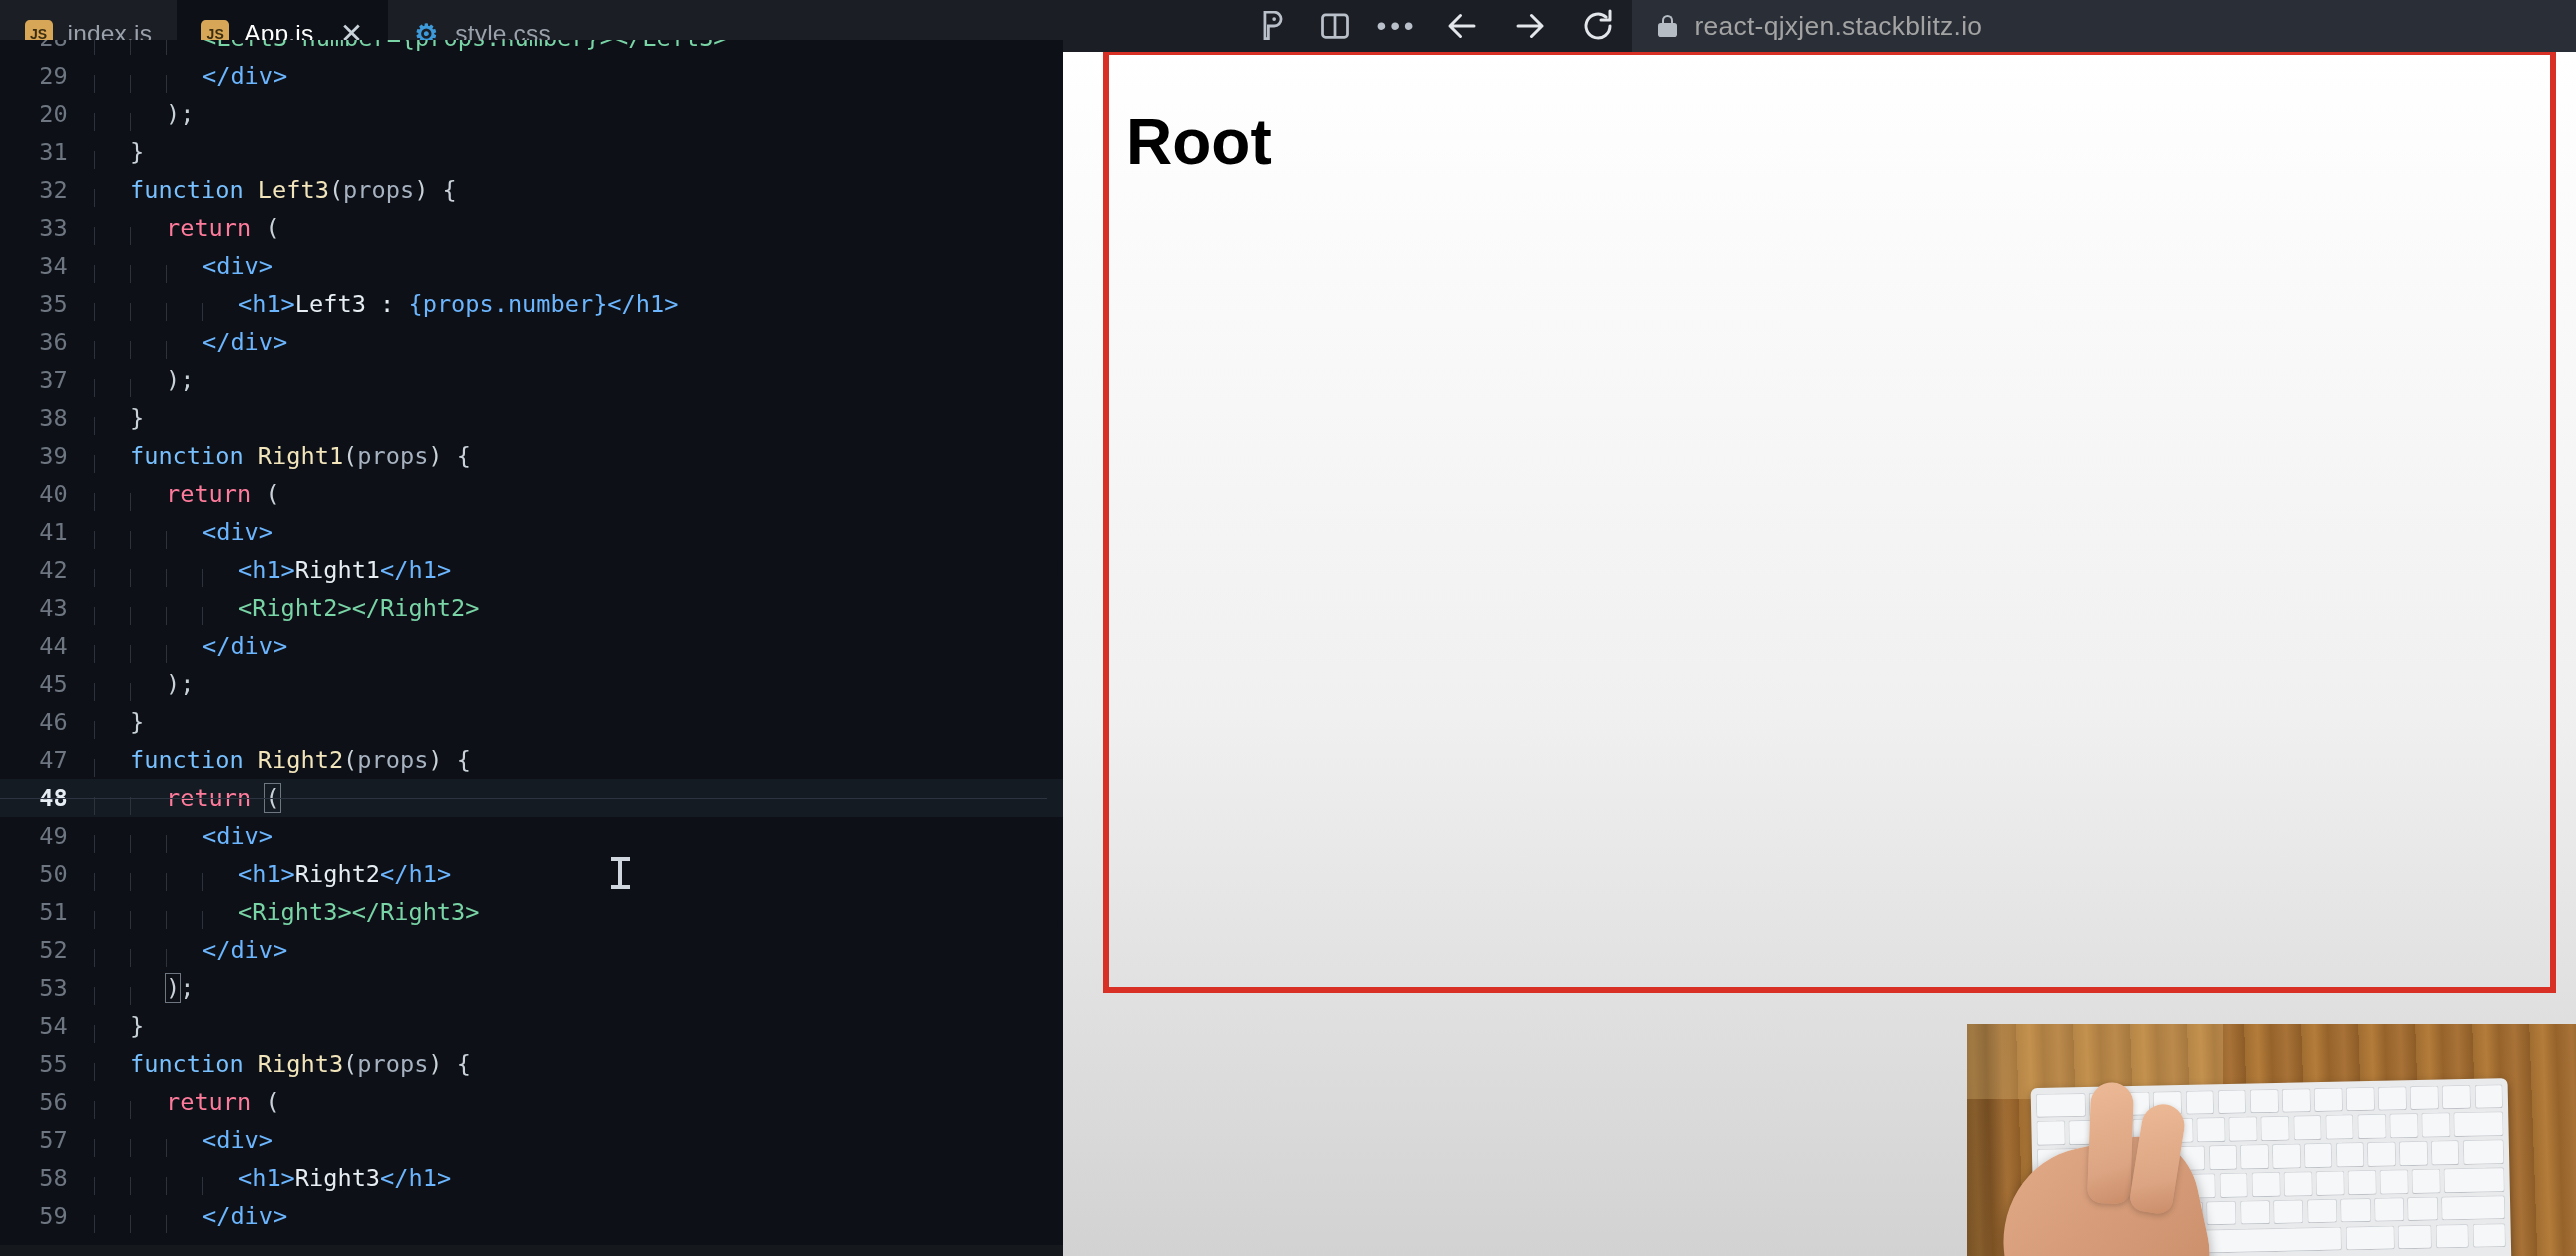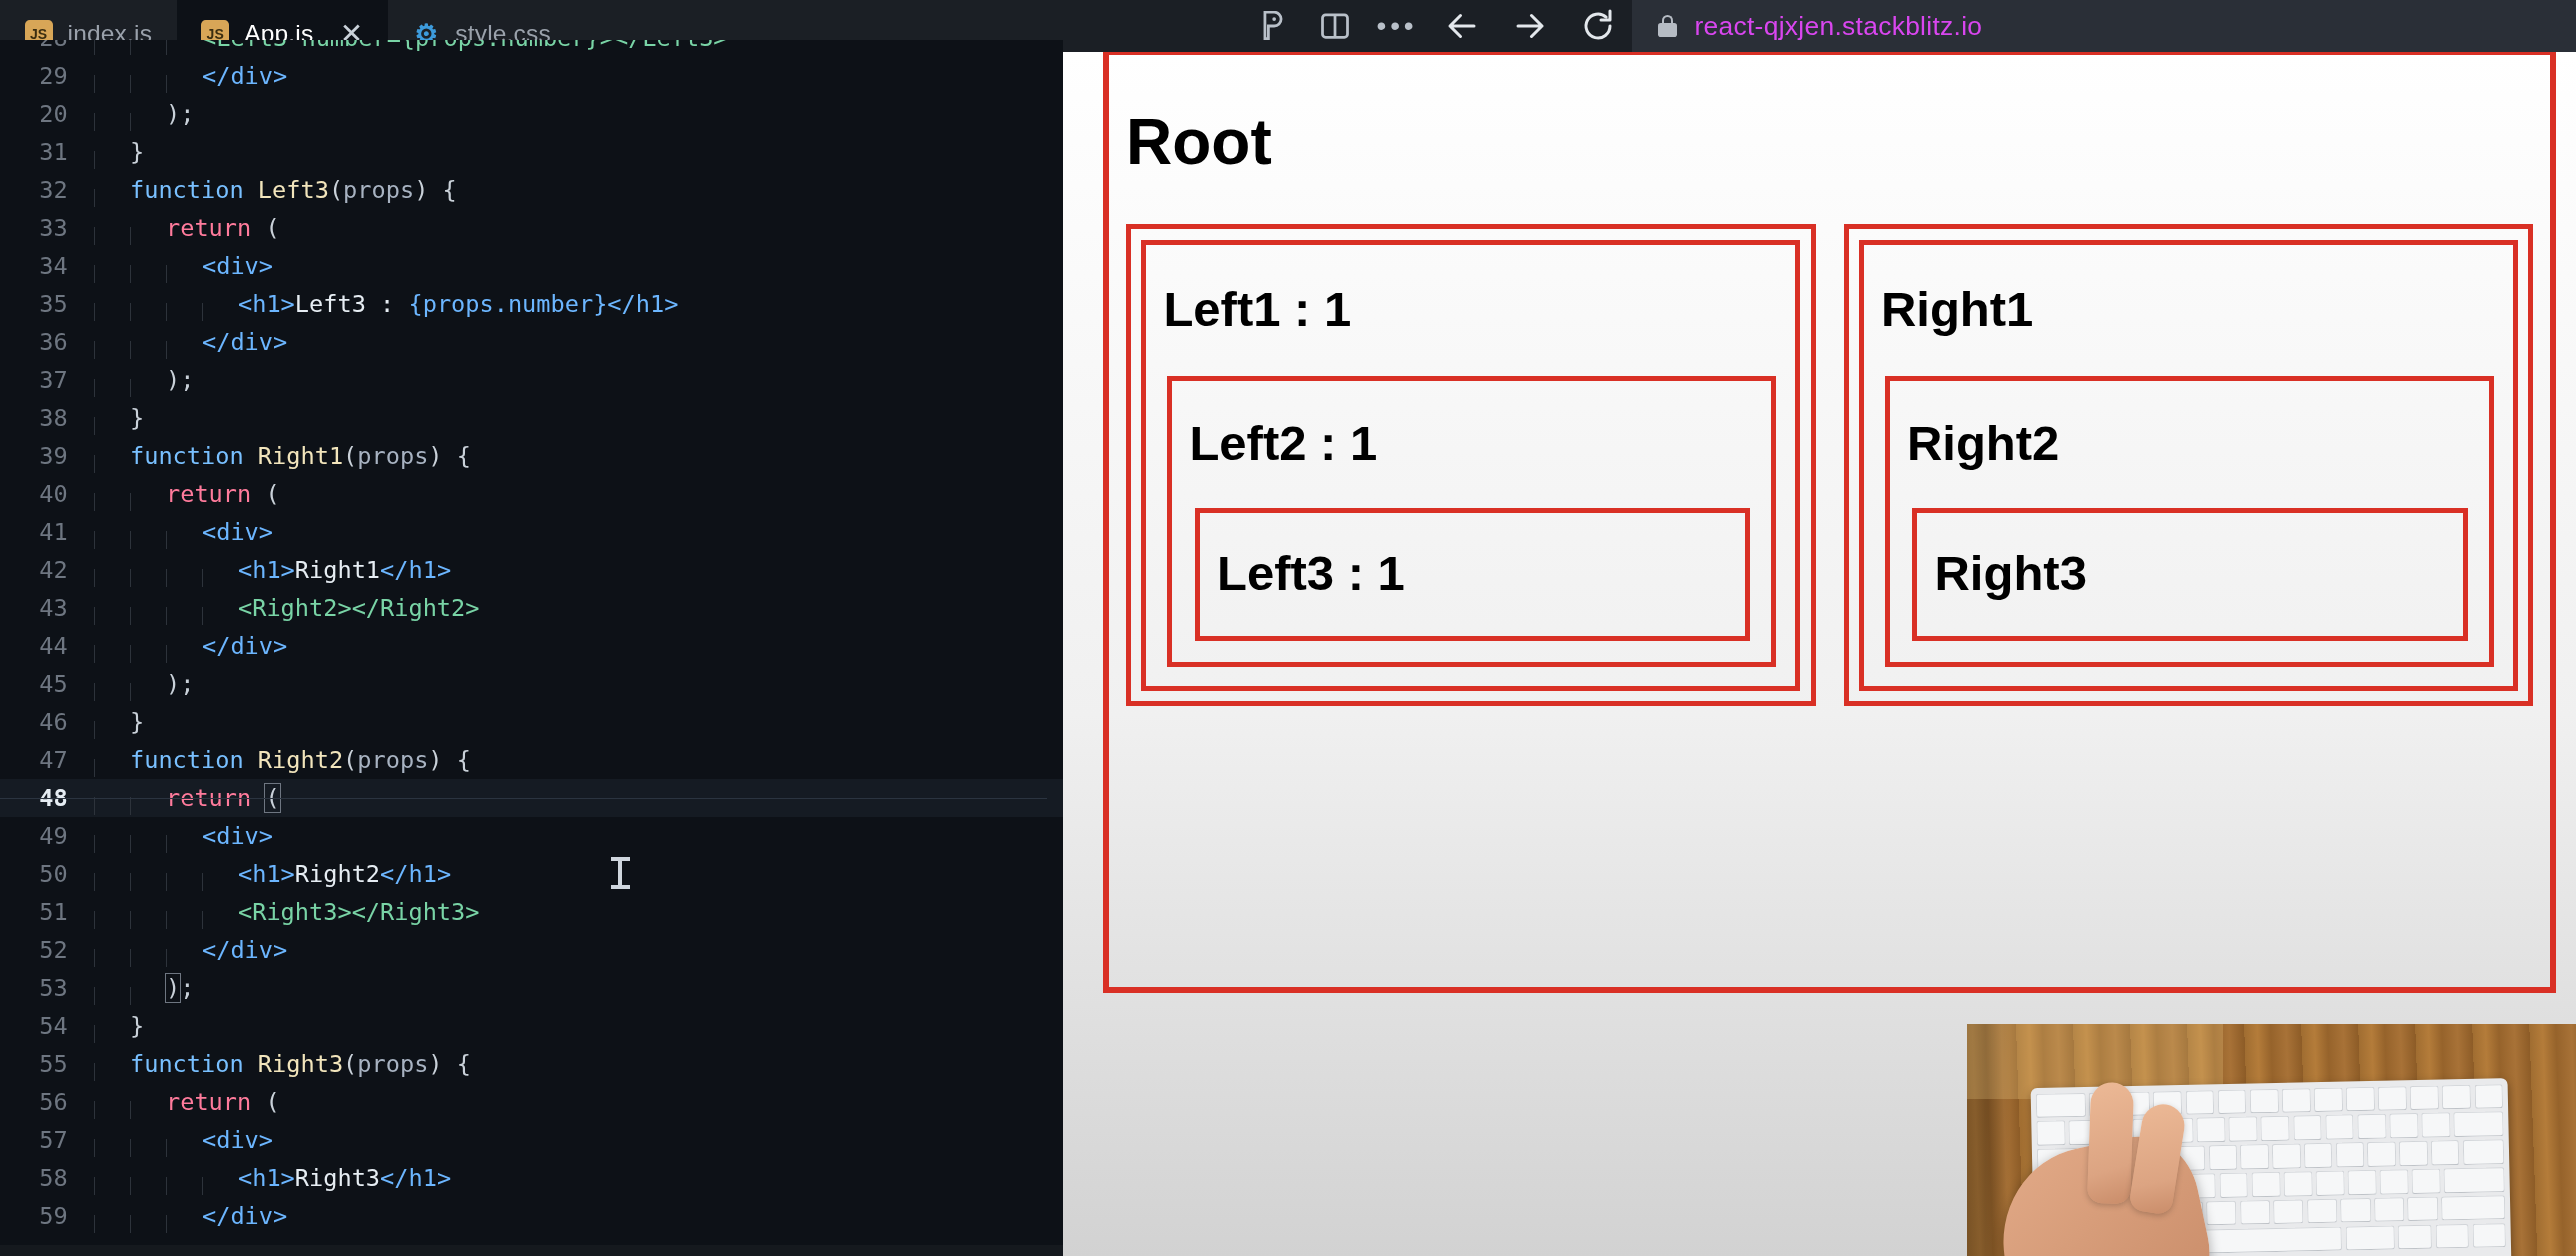--- a/index.html
+++ b/index.html
@@ -63,21 +63,21 @@
   .urlbar {
     display: flex; align-items: center; gap: 17px;
     height: 52px; padding: 0 28px 0 26.4px;
     background: #2a2f37;
     border-radius: 0;
     min-width: 944px;
   }
   .lock { width: 19px; height: 22.6px; position: relative; flex:0 0 auto;}
   .lock .body { position:absolute; bottom:0; left:0; width:19px; height:14px; background:#b6bcc4; border-radius:2.8px;}
   .lock .shackle { position:absolute; top:0; left:3.8px; width:11.3px; height:11.3px; border:2.8px solid #b6bcc4; border-bottom:none; border-radius:6.6px 6.6px 0 0;}
-  .url-text { font-size: 26.4px; color: #d946ef; white-space: nowrap; letter-spacing:0.3px;}
+  .url-text { font-size: 26.4px; color: #a3a3a3; white-space: nowrap; letter-spacing:0.3px;}
 
   
   .editor {
     position: absolute; top: 40px; left: 0;
     width: 1063px; height: 1205px;
     background: #0d1117;
     overflow: hidden;
   }
   .code-rows { position: relative; }
   .row {
@@ -344,51 +344,20 @@
     <div class="scroll-thumb"></div>
     <div class="scroll-mark" style="top:651px"></div>
     <div class="scroll-mark" style="top:783px"></div>
   </div>
 
   <div class="preview">
 
     <div class="box root-box">
       <div class="lbl lbl-root">Root</div>
 
-      <div class="cols">
-
-        <div class="col col-l">
-          <div class="b1">
-            <div class="b1-inner">
-              <div class="lbl lbl-1">Left1 : 1</div>
-              <div class="b2">
-                <div class="lbl lbl-2">Left2 : 1</div>
-                <div class="b3">
-                  <div class="lbl lbl-3">Left3 : 1</div>
-                </div>
-              </div>
-            </div>
-          </div>
-        </div>
-
-        <div class="col col-r">
-          <div class="b1">
-            <div class="b1-inner">
-              <div class="lbl lbl-1">Right1</div>
-              <div class="b2">
-                <div class="lbl lbl-2">Right2</div>
-                <div class="b3">
-                  <div class="lbl lbl-3">Right3</div>
-                </div>
-              </div>
-            </div>
-          </div>
-        </div>
-
-      </div>
     </div>
   </div>
 
   <div class="cam">
     <div class="desk"></div>
     <div class="kb">
       <div class="kbrow">
           <span class="key w18"></span>
           <span class="key"></span>
           <span class="key"></span>

